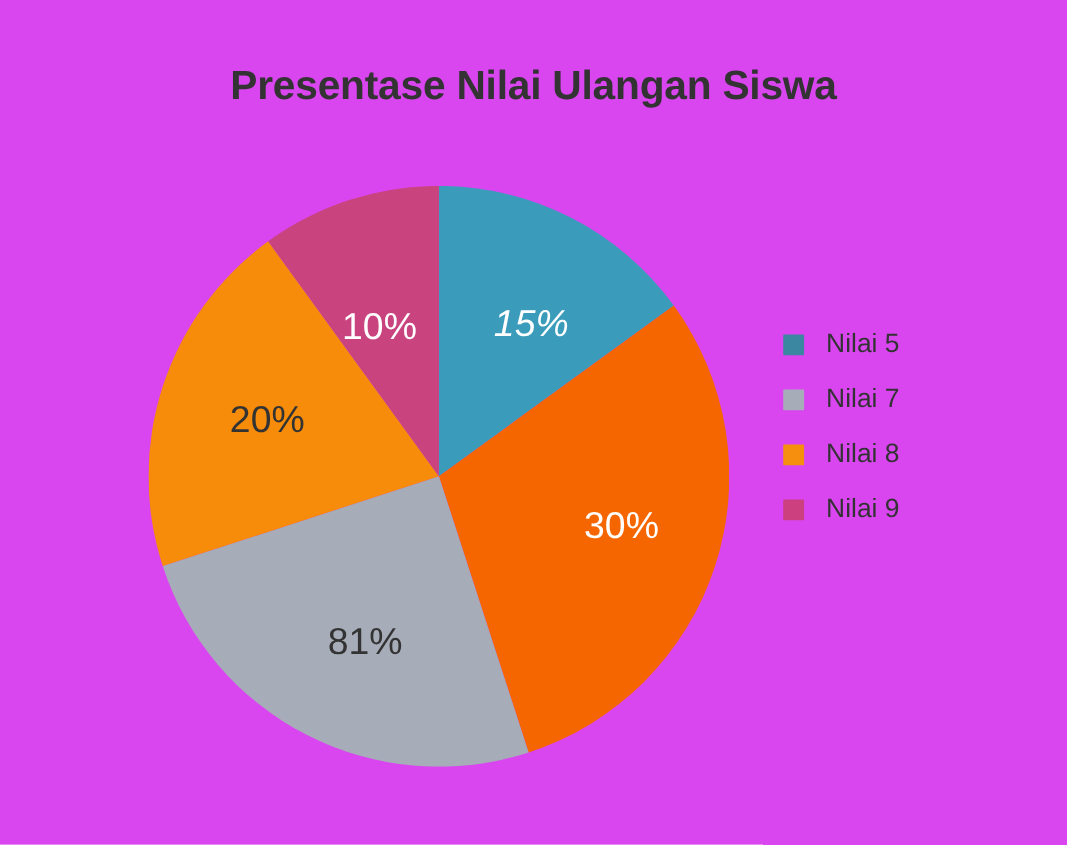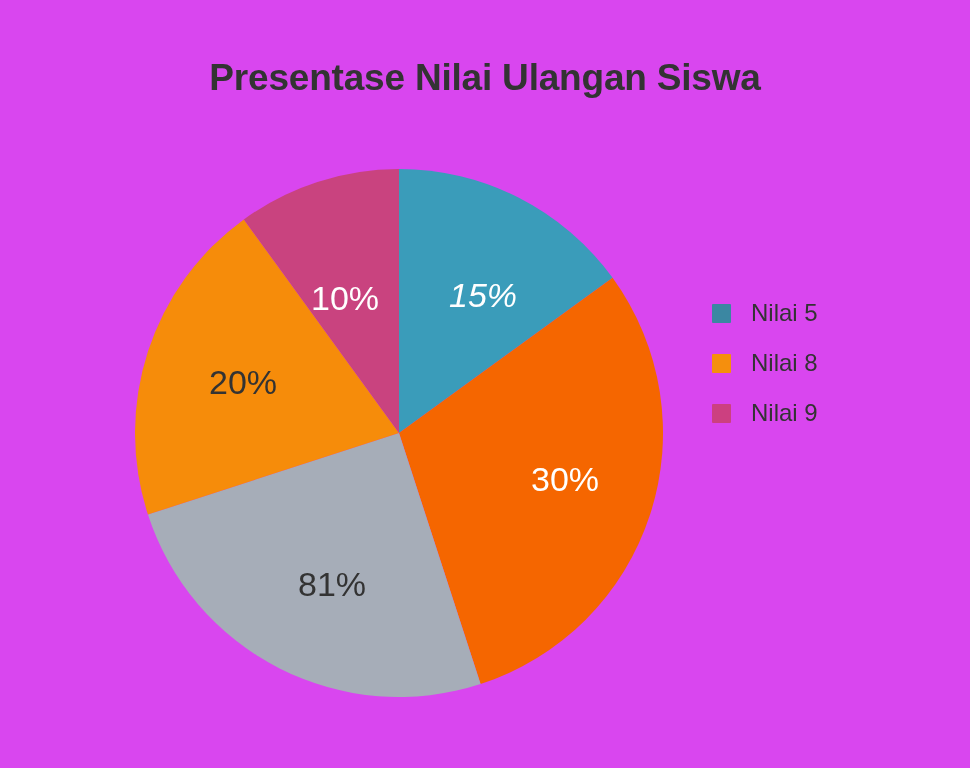--- a/index.html
+++ b/index.html
@@ -97,20 +97,24 @@
         <div class="slice-label light" style="left: 210px; top: 90px; color: rgb(255, 255, 255); margin-top: 39px;">10%</div>
       </div>
   </div>
 
   <div id="legend">
       <div class="legend-row">
         <span class="legend-swatch" style="background: rgb(59, 135, 162);"></span>
         <span class="legend-label">Nilai 5</span>
       </div>
       <div class="legend-row">
+        <span class="legend-swatch" style="background: rgb(166, 173, 184);"></span>
+        <span class="legend-label">Nilai 7</span>
+      </div>
+      <div class="legend-row">
         <span class="legend-swatch" style="background: rgb(245, 143, 13);"></span>
         <span class="legend-label">Nilai 8</span>
       </div>
       <div class="legend-row">
         <span class="legend-swatch" style="background: rgb(204, 64, 128);"></span>
         <span class="legend-label">Nilai 9</span>
       </div>
     </div>
 
 </div>

